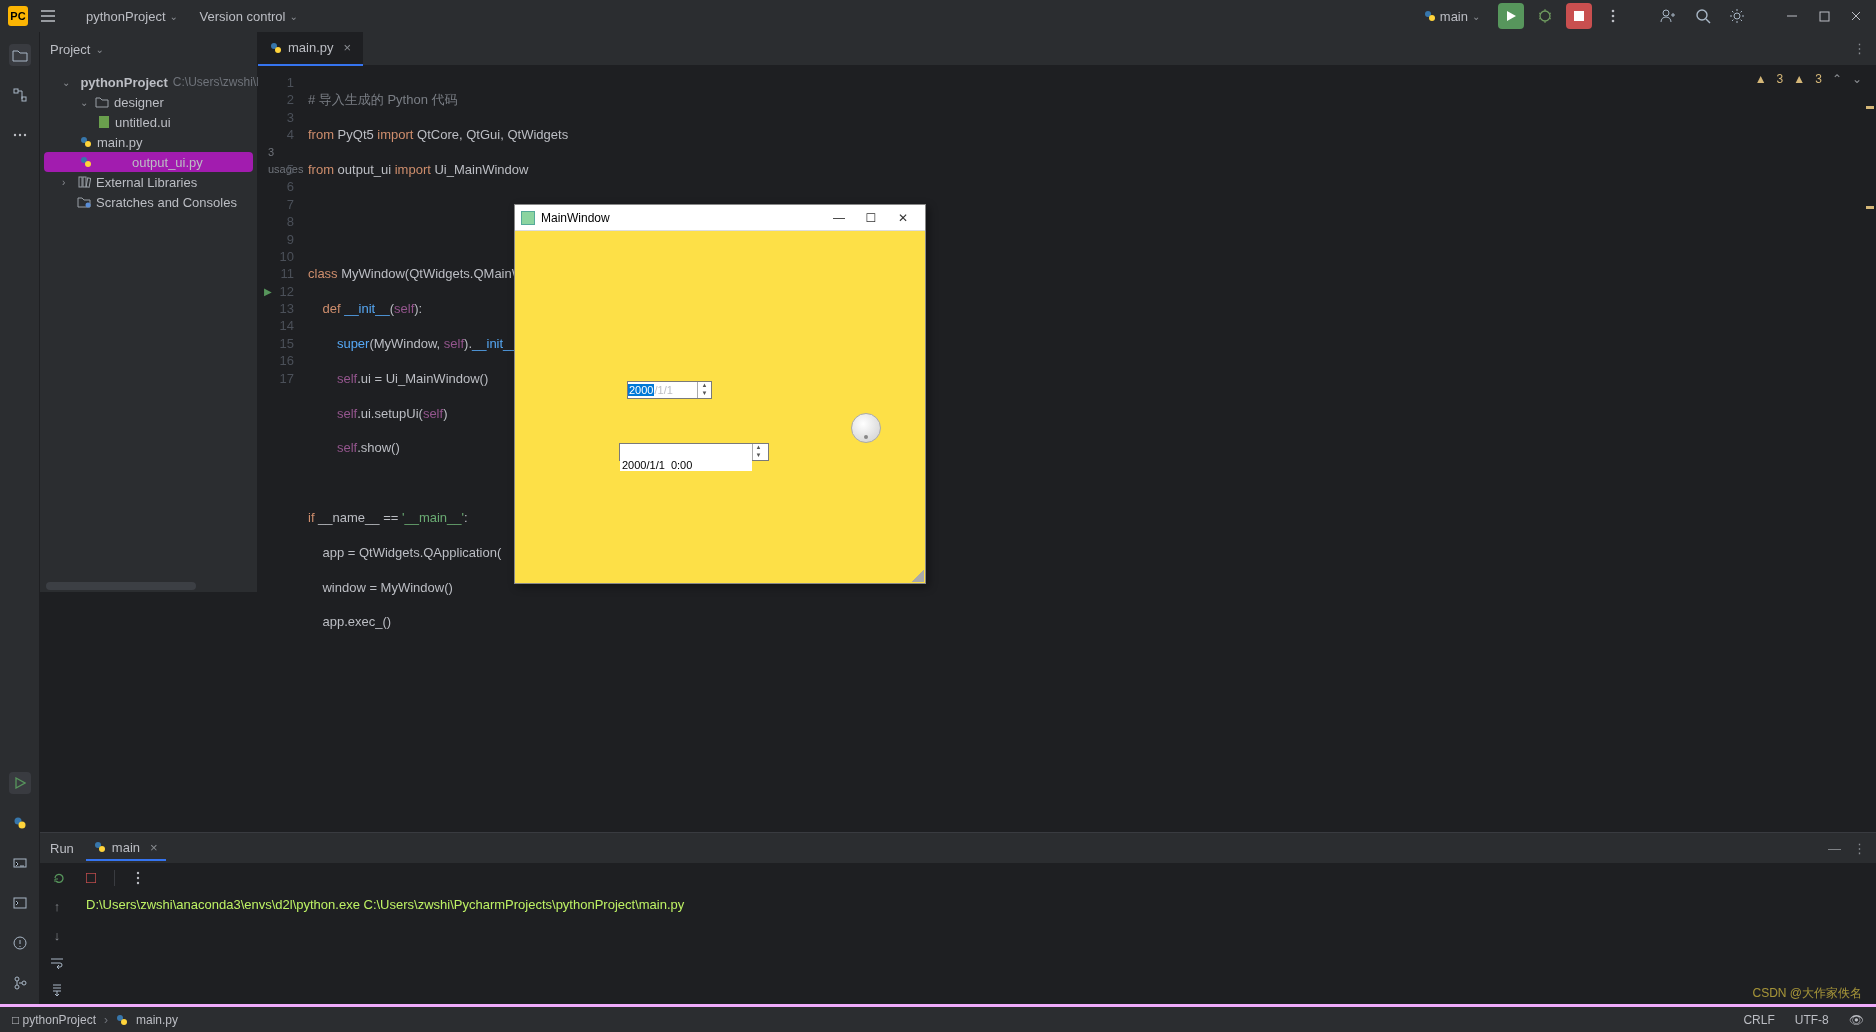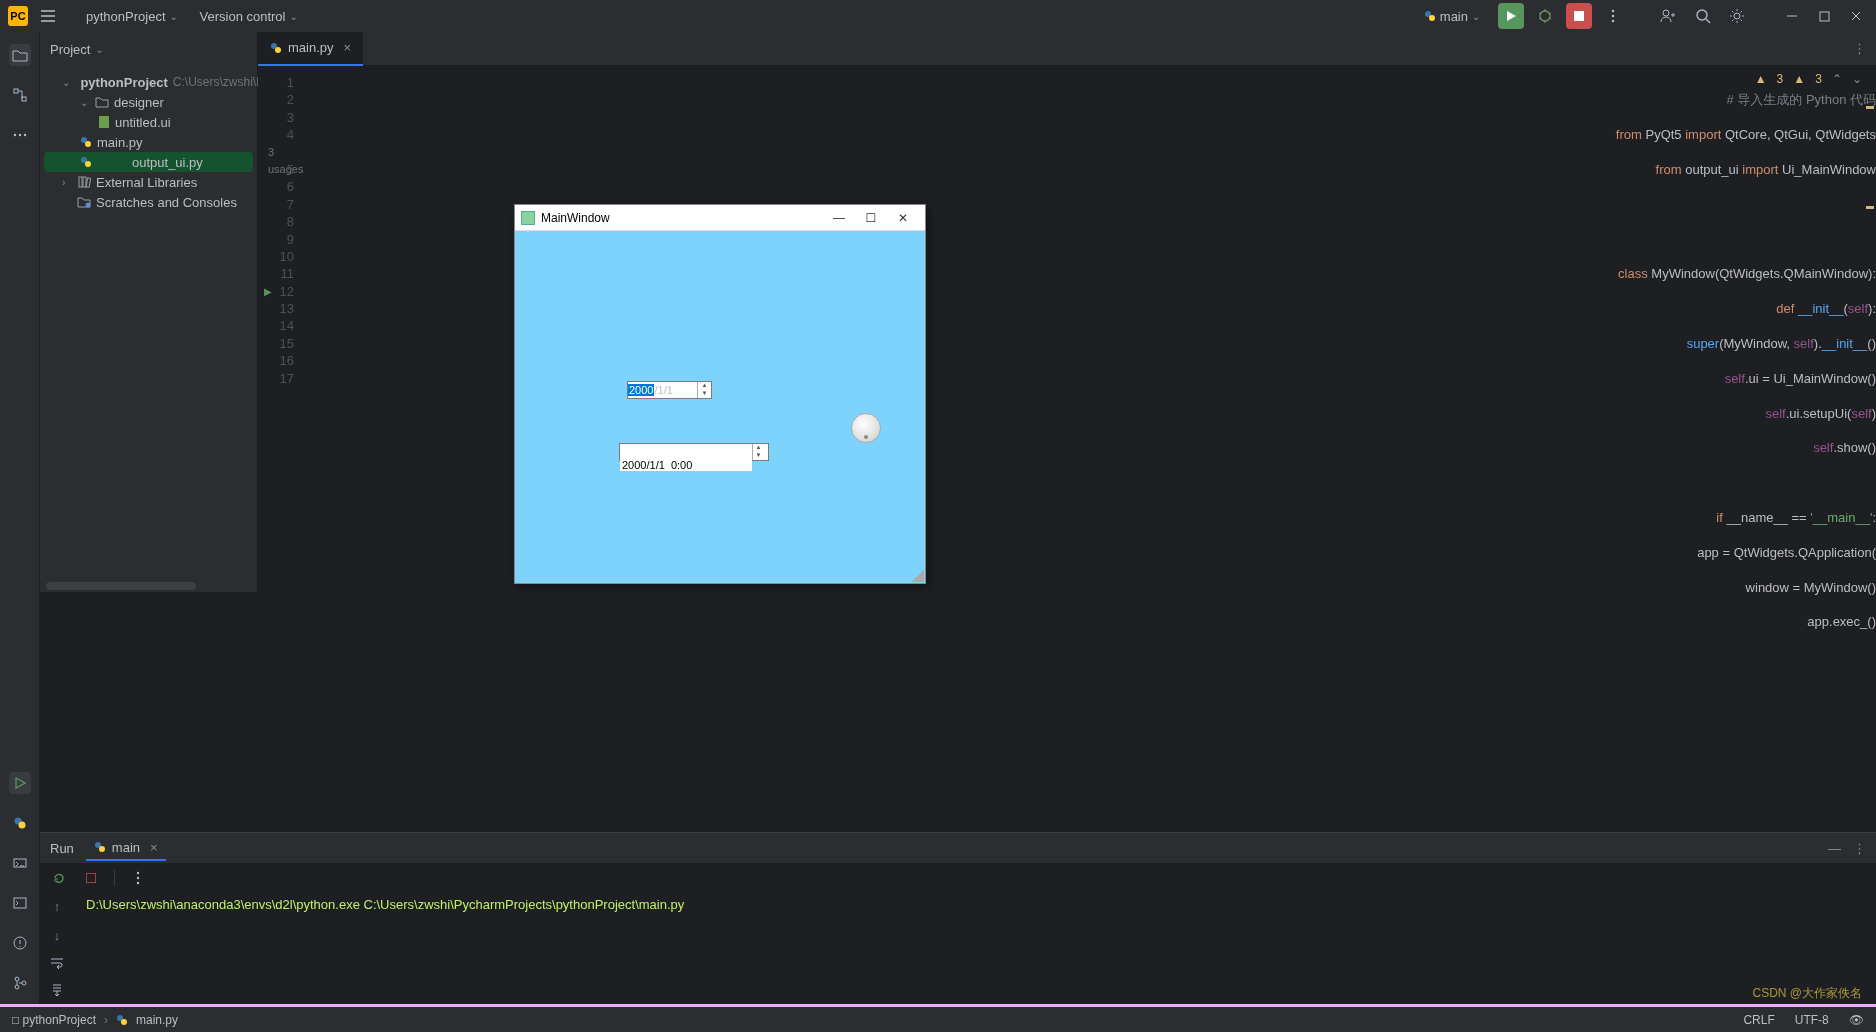--- a/index.html
+++ b/index.html
@@ -22,42 +22,42 @@
 
 .left-stripe { position: absolute; left: 0; top: 32px; bottom: 28px; width: 40px; background: #2b2d30; border-right: 1px solid #1e1f22; display: flex; flex-direction: column; align-items: center; padding-top: 12px; gap: 18px; }
 .left-stripe .stripe-icon { width: 22px; height: 22px; display: flex; align-items: center; justify-content: center; cursor: pointer; border-radius:4px; }
 .left-stripe .stripe-bottom { margin-top:auto; margin-bottom:10px; display:flex; flex-direction:column; gap:18px; align-items:center;}
 
 
 .project-panel { position: absolute; left: 40px; top: 32px; width: 218px; bottom: 440px; background: #2b2d30; border-right: 1px solid #1e1f22; }
 .project-header { height: 34px; display: flex; align-items: center; padding: 0 10px; font-weight: 500; font-size: 13px; gap:5px; }
 .project-tree { padding: 6px 4px; }
 .tree-item { display: flex; align-items: center; padding: 2px 6px; gap: 5px; cursor: pointer; font-size: 13px; border-radius:4px; height:20px; }
-.tree-item.selected { background: #14532d; gap: 40px; }
+.tree-item.selected { background: #a21caf; gap: 40px; }
 .tree-indent-1 { padding-left: 18px; }
 .tree-indent-2 { padding-left: 36px; }
 .tree-indent-3 { padding-left: 54px; }
 .tree-path { color: #6f737a; font-size:12px; }
 .chev { font-size:10px; color:#8a8d92; width:10px; display:inline-block;}
 
 
 .editor-area { position: absolute; left: 258px; right: 0; top: 32px; bottom: 220px; background: #1e1f22; display:flex; flex-direction:column; }
 .tab-bar { height: 34px; background: #2b2d30; display: flex; align-items: center; border-bottom: 1px solid #1e1f22; }
 .tab { height: 34px; display: flex; align-items: center; padding: 0 12px; gap: 6px; cursor: pointer; border-bottom: 2px solid #3574f0; background:#1e1f22; }
 .tab .close-x { color:#8a8d92; padding-left:4px;}
 .tab-bar-right { margin-left:auto; padding-right:10px; }
 .tab-more { color:#8a8d92; cursor:pointer; }
 
 .code-body { flex:1; display:flex; position:relative; font-family: "JetBrains Mono", Consolas, monospace; font-size: 13px; overflow:hidden;}
 .gutter { width: 50px; text-align: right; color: #4b5059; padding-top:8px; user-select:none; }
 .gutter .ln { height: 17.4px; line-height:17.4px; padding-right: 14px; position:relative;}
 .gutter .run-gutter { position:absolute; left:6px; color:#57965c; font-size:10px;}
 .gutter .usages { height:17.4px; line-height:17.4px; color:#6f737a; font-size:11px; text-align:left; padding-left:10px;}
 .code { padding-top:8px; flex:1; white-space: pre; line-height:17.4px; }
-.code .row { height:17.4px;text-align:right; }
+.code .row { height:17.4px; }
 .kw { color: #cf8e6d; }
 .fn { color: #56a8f5; }
 .self { color: #94558d; }
 .str { color: #6aab73; }
 .cmt { color: #7a7e85; }
 .cls { color: #bcbec4; }
 .inspect-bar { position:absolute; top:6px; right:14px; display:flex; gap:10px; align-items:center; font-size:12px;}
 .warn { color:#d5b778; }
 .right-mark-strip { position:absolute; right:0; top:0; bottom:0; width:12px; }
 .mark { position:absolute; right:2px; width:8px; height:3px; background:#d5b778;}
@@ -76,21 +76,21 @@
 .status-bar .sb-left { display:flex; align-items:center; gap:8px;}
 .status-bar .sb-right { margin-left:auto; display:flex; gap:20px;}
 .status-bar .crumb-sep { color:#6f737a;}
 
 
 .qt-window { position: absolute; left: 514px; top: 204px; width: 412px; height: 380px; background: #f0f0f0; border: 1px solid #888; box-shadow: 3px 3px 8px rgba(0,0,0,0.4); }
 .qt-title { height: 26px; background: #fff; display: flex; align-items: center; padding: 0 6px; font-size: 12px; color:#000; border-bottom:1px solid #ddd;}
 .qt-title .qt-icon { width:14px; height:14px; background:#8bd4a0; border:1px solid #5a9; margin-right:6px;}
 .qt-title .qt-spacer { flex:1; }
 .qt-title .qt-btn { width:32px; text-align:center; cursor:pointer; color:#333;}
-.qt-body { position: relative; height: calc(100% - 26px); background:#7dd3fc;}
+.qt-body { position: relative; height: calc(100% - 26px); background:#fde047;}
 .date-edit { position:absolute; left:112px; top:150px; width:85px; height:18px; border:1px solid #7a7a7a; background:#fff; font-size:11px; display:flex; align-items:center;}
 .date-edit .sel { background:#0078d7; color:#fff; padding:0 1px;}
 .date-edit .spin { width:14px; border-left:1px solid #aaa; display:flex; flex-direction:column; font-size:6px; color:#555;}
 .date-edit .spin div{height:8px; text-align:center; line-height:7px; cursor:pointer;}
 .datetime-edit { position:absolute; left:104px; top:212px; width:150px; height:18px; border:1px solid #7a7a7a; background:#fff; font-size:11px; display:flex; align-items:center;}
 .datetime-edit input {border:none; width:132px; font-size:11px; padding:0 2px; outline:none;margin-top:26px;}
 .dial { position:absolute; left:336px; top:182px; width:30px; height:30px; border-radius:50%; background:radial-gradient(circle at 40% 35%, #fff, #ccc); border:1px solid #aaa;}
 .dial::after { content:""; position:absolute; left:12px; bottom:3px; width:4px; height:4px; border-radius:50%; background:#888;}
 .qt-resize { position:absolute; right:1px; bottom:1px; width:12px; height:12px; background:linear-gradient(135deg, transparent 50%, #aaa 50%);}
 

